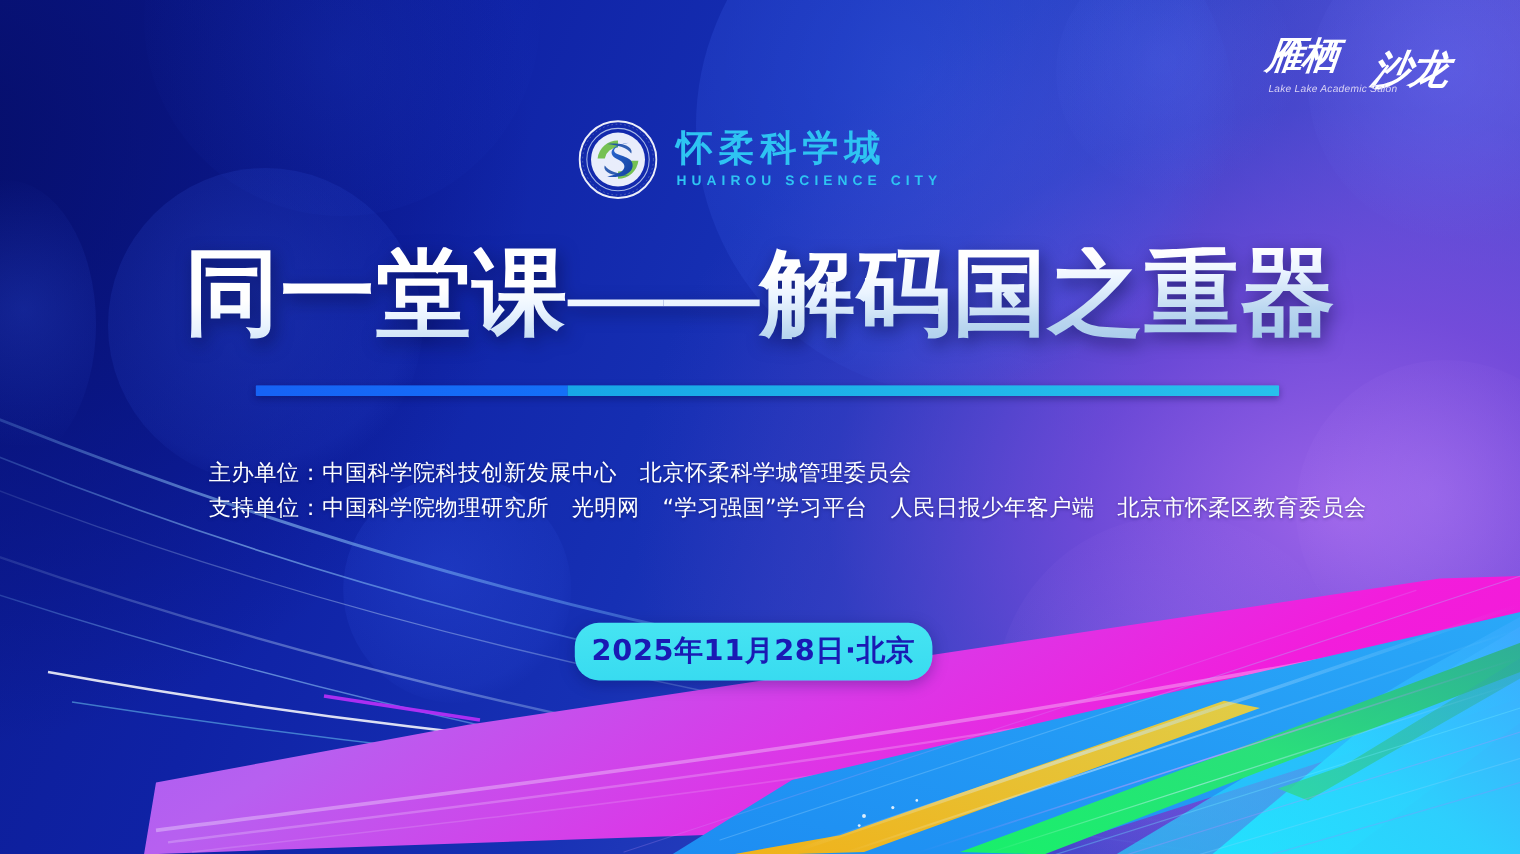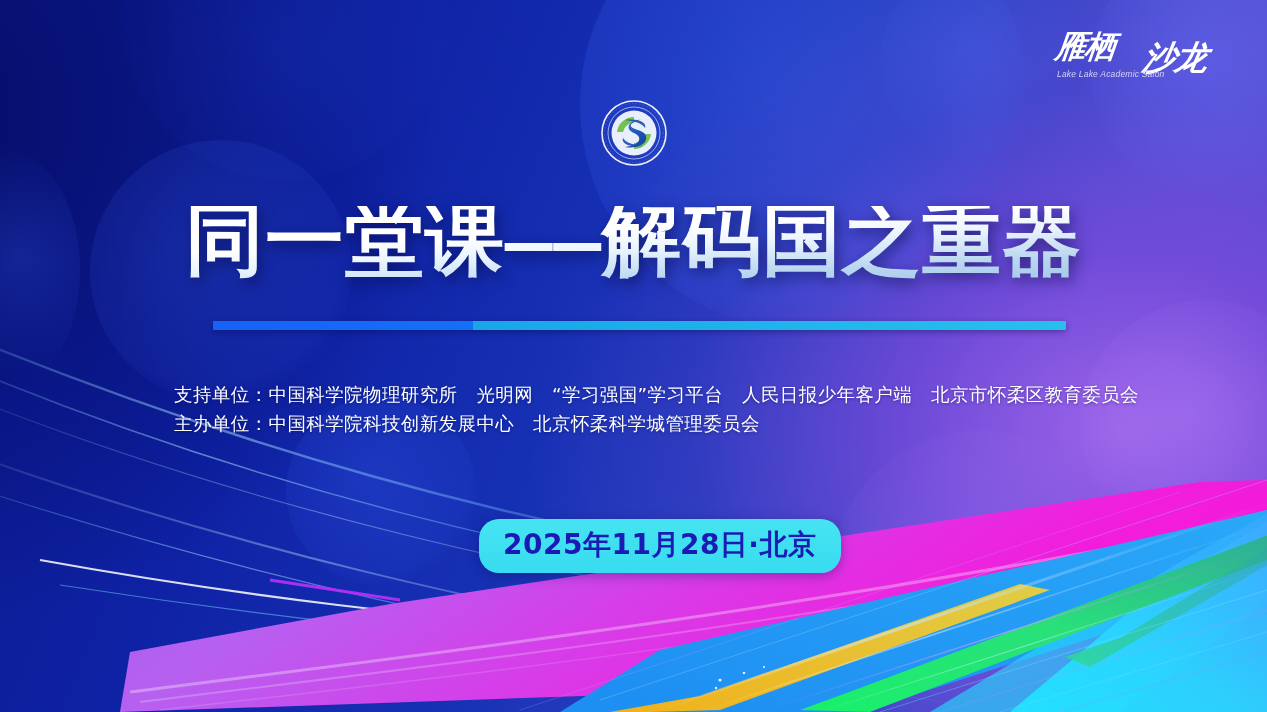--- a/index.html
+++ b/index.html
@@ -151,21 +151,21 @@
 
   
   .title-wrap {
     position: absolute;
     left: 0; right: 0;
     top: 206px;
     text-align: center;
   }
   .main-title {
     display: inline-block;
-    font-family: Liberation Mono, monospace;
+    font-family: Liberation Serif, serif;
     font-size: 79px;
     font-weight: bold;
     line-height: 1.02;
     letter-spacing: 1px;
     background: linear-gradient(177deg, #ffffff 0%, #ffffff 36%, #eaf4ff 52%, #b9d6ef 76%, #9ec6e8 100%);
     -webkit-background-clip: text;
     background-clip: text;
     color: transparent;
     -webkit-text-fill-color: transparent;
     filter: drop-shadow(3px 5px 7px rgba(3,8,60,0.55));
@@ -199,25 +199,25 @@
     text-shadow: 0 1px 3px rgba(3,10,70,0.45);
     font-family: "DejaVu Sans", sans-serif;
   }
   .orgs .line { white-space: nowrap; }
 
   
   .date-badge {
     position: absolute;
     left: 479px;
     top: 519px;
-    padding: 7px 24px 9px;
+    padding: 7px 14px 9px;
     background: linear-gradient(180deg, #46e4f2 0%, #38dbf0 100%);
     border-radius: 20px;
     color: #1a1ab4;
-    font-size: 28px;
+    font-size: 24px;
     font-weight: bold;
     letter-spacing: 0.5px;
     font-family: "DejaVu Sans", sans-serif;
     box-shadow: 0 3px 12px rgba(5,15,90,0.35);
     white-space: nowrap;
   }
 </style>
 </head>
 <body>
 
@@ -377,32 +377,36 @@
 
           <path d="M 42 19 C 26 21 24 29 33 33 C 42 37 40 45 24 47 C 34 49 47 45 45 36 C 43.5 30 32 30 30 26.5 C 28.4 23.6 35 20.3 42 19 Z" fill="url(#embS)"></path>
           <path d="M 24 20 C 40 18 46 24 44 28 C 41 23 33 21 24 20 Z" fill="#1b4ea8" opacity="0.9"></path>
           <path d="M 42 46 C 26 48 20 42 22 38 C 25 43 33 45 42 46 Z" fill="#1b4ea8" opacity="0.9"></path>
 
           <g stroke="#6f86bb" stroke-width="0.7" opacity="0.75">
             <circle cx="33" cy="33" r="29.5" fill="none" stroke-dasharray="1.4 2.2"></circle>
           </g>
         </svg>
       </div>
+      <div class="hsc-text">
+        <div class="hsc-cn">怀柔科学城</div>
+        <div class="hsc-en">HUAIROU SCIENCE CITY</div>
+      </div>
     </div>
 
     <div class="title-wrap">
       <div class="main-title">同一堂课——解码国之重器</div>
     </div>
 
     <div class="title-rule">
       <div class="rule-a"></div>
       <div class="rule-b"></div>
     </div>
 
     <div class="orgs">
+      <div class="line">主办单位：中国科学院科技创新发展中心　北京怀柔科学城管理委员会</div>
       <div class="line">支持单位：中国科学院物理研究所　光明网　“学习强国”学习平台　人民日报少年客户端　北京市怀柔区教育委员会</div>
-      <div class="line">主办单位：中国科学院科技创新发展中心　北京怀柔科学城管理委员会</div>
     </div>
 
     <div class="date-badge">2025年11月28日·北京</div>
 
   </div>
 </div>
 
 </body></html>

